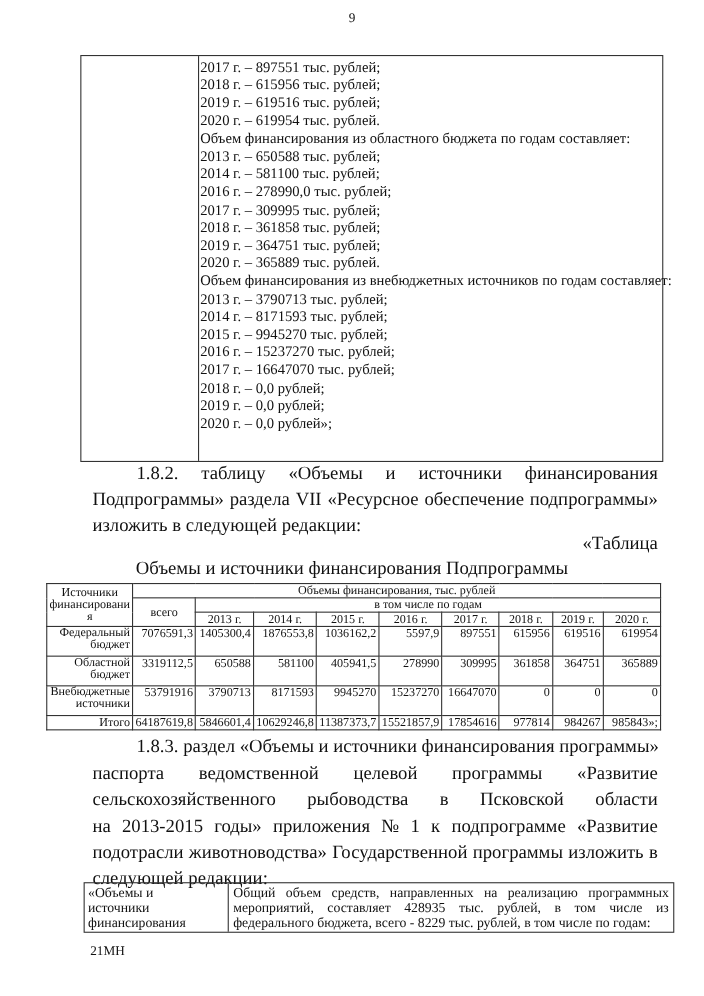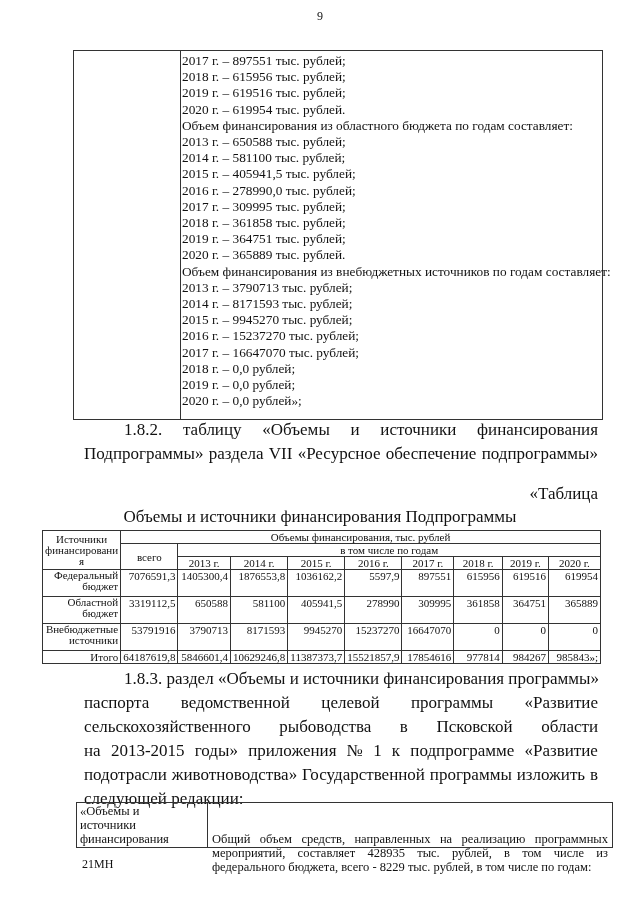--- a/index.html
+++ b/index.html
@@ -21,40 +21,39 @@
               font-size: 11px; font-family: "Liberation Serif", serif; }
   table.fin td, table.fin th { border: 1px solid #333; padding: 0 2px; font-weight: normal; }
   table.fin th { text-align: center; height: 12px; line-height: 12px; }
   table.fin td.num { text-align: right; vertical-align: top; }
   table.fin td.lbl { text-align: right; vertical-align: top; line-height: 11px; }
   table.fin tr.data td { height: 26px; }
   table.fin tr.total td { height: 12px; line-height: 12px; }
   .bottom-table { position: absolute; left: 76px; top: 802px; width: 535px; height: 44px;
                   border: 1px solid #333; display: flex; }
   .bottom-table .c1 { width: 124px; border-right: 1px solid #333; padding: 1px 3px; font-size: 12.5px; line-height: 14px; }
-  .bottom-table .c2 { flex: 1; padding: 1px 4px; font-size: 12.5px; line-height: 14px; margin-top: 28px; }
+  .bottom-table .c2 { flex: 1; padding: 1px 4px; font-size: 12.5px; line-height: 14px; }
   .bottom-table .c2 .row { display: flex; justify-content: space-between; white-space: nowrap; }
   .footer-code { position: absolute; left: 82px; top: 857px; font-size: 12px; }
 </style>
 </head>
 <body>
 
 <div class="page-num">9</div>
 
 <div class="top-table">
   <div class="left-cell"></div>
   <div class="right-cell">
     <div class="line">2017 г. – 897551 тыс. рублей;</div>
     <div class="line">2018 г. – 615956 тыс. рублей;</div>
     <div class="line">2019 г. – 619516 тыс. рублей;</div>
     <div class="line">2020 г. – 619954 тыс. рублей.</div>
     <div class="line">Объем финансирования из областного бюджета по годам составляет:</div>
     <div class="line">2013 г. – 650588 тыс. рублей;</div>
     <div class="line">2014 г. – 581100 тыс. рублей;</div>
-    <div class="line">2015 г. – 405941,5 тыс. рублей;</div>
     <div class="line">2016 г. – 278990,0 тыс. рублей;</div>
     <div class="line">2017 г. – 309995 тыс. рублей;</div>
     <div class="line">2018 г. – 361858 тыс. рублей;</div>
     <div class="line">2019 г. – 364751 тыс. рублей;</div>
     <div class="line">2020 г. – 365889 тыс. рублей.</div>
     <div class="line">Объем финансирования из внебюджетных источников по годам составляет:</div>
     <div class="line">2013 г. – 3790713 тыс. рублей;</div>
     <div class="line">2014 г. – 8171593 тыс. рублей;</div>
     <div class="line">2015 г. – 9945270 тыс. рублей;</div>
     <div class="line">2016 г. – 15237270 тыс. рублей;</div>
@@ -75,20 +74,21 @@
     <span>финансирования</span>
   </div>
   <div class="row">
     <span>Подпрограммы»</span>
     <span>раздела</span>
     <span>VII</span>
     <span>«Ресурсное</span>
     <span>обеспечение</span>
     <span>подпрограммы»</span>
   </div>
+  <div class="row left">изложить в следующей редакции:</div>
 </div>
 
 <div class="tab-label">«Таблица</div>
 <div class="tab-title">Объемы и источники финансирования Подпрограммы</div>
 
 <table class="fin">
   <colgroup>
     <col style="width:78px">
       <col style="width:55px">
     <col style="width:53px">

